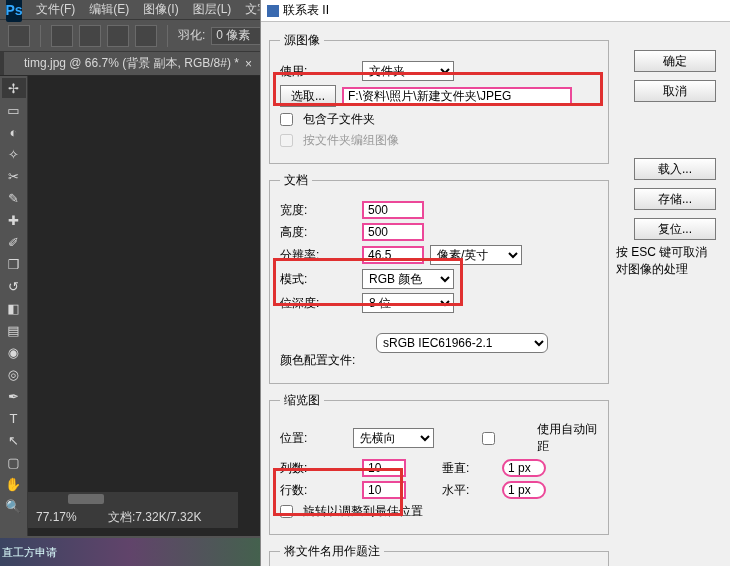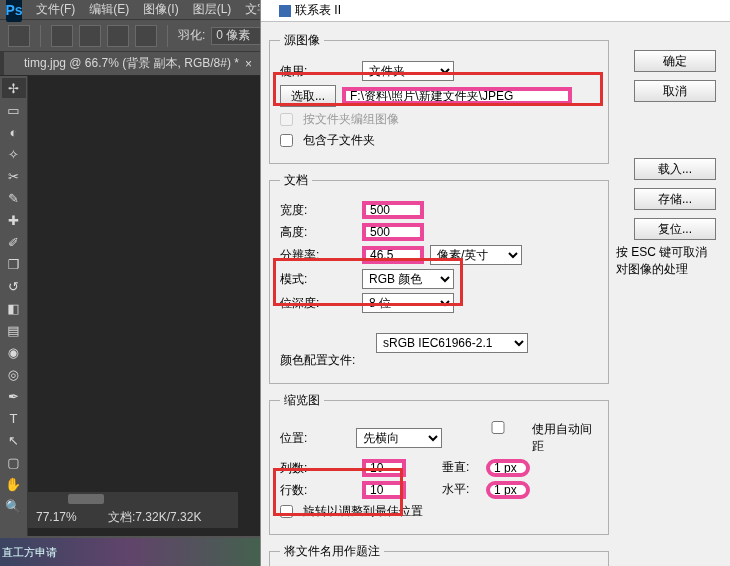--- a/index.html
+++ b/index.html
@@ -27,50 +27,50 @@
 .ps-canvas { flex: 1; background: #262626; position: relative; }
 .ps-status { position: absolute; left: 28px; bottom: 8px; height: 22px; background: #3a3a3a; color: #d8d8d8; display: flex; align-items: center; padding: 0 8px; gap: 12px; width: 210px; }
 .ps-status .zoom { width: 60px; }
 .ps-scroll { position: absolute; bottom: 30px; left: 28px; width: 210px; height: 14px; background: #3a3a3a; }
 .ps-scroll-thumb { position: absolute; left: 40px; top: 2px; width: 36px; height: 10px; background: #6a6a6a; border-radius: 2px; }
 .thumb-strip { position: absolute; bottom: 0; left: 0; width: 260px; height: 28px; background: linear-gradient(90deg,#2a3a6a,#6a3a7a,#3a6a4a); opacity: 0.6; }
 .thumb-label { position: absolute; left: 2px; bottom: 6px; color: #dff; font-size: 11px; }
 
 
 .dialog { position: absolute; left: 260px; top: 0; width: 470px; height: 566px; background: #f0f0f0; border-left: 1px solid #888; }
-.dlg-title { height: 22px; background: #fff; border-bottom: 1px solid #c0c0c0; display: flex; align-items: center; padding: 0 18px; gap: 4px; }
+.dlg-title { height: 22px; background: #fff; border-bottom: 1px solid #c0c0c0; display: flex; align-items: center; padding: 0 6px; gap: 4px; }
 .dlg-icon { width: 12px; height: 12px; background: #3a6ab0; }
 .dlg-content { position: relative; padding: 6px 8px; }
 
 fieldset.group { border: 1px solid #b0b0b0; margin: 4px 0 8px 0; padding: 8px 10px 10px 10px; position: relative; }
 fieldset.group > legend { padding: 0 4px; background: #f0f0f0; color: #000; }
 
 .row { display: flex; align-items: center; margin: 4px 0; gap: 6px; }
 .row .lab { width: 76px; color: #000; }
 .row .lab-wide { width: 90px; color: #000000; margin-top: 35px; }
 select.combo { height: 20px; border: 1px solid #7a7a7a; background: #fff; padding: 0 2px; width: 92px; }
-select.combo.wide { width: 152px; }
-input.txt { height: 18px; border: 4px solid #ec4899; background: #fff; padding: 0 4px; width: 62px; }
+select.combo.wide { width: 172px; border-radius: 6px; }
+input.txt { height: 18px; border: 2px solid #ec4899; background: #fff; padding: 0 4px; width: 62px; }
 input.txt.path { width: 230px; }
 input.chk { margin-right: 4px; }
 label.chk-lab { color: #000; }
 label.chk-lab.disabled { color: #9a9a9a; }
 button.btn { height: 22px; border: 1px solid #7a7a7a; background: linear-gradient(#fff,#e2e2e2); padding: 0 14px; cursor: default; }
 button.btn.small { padding: 0 10px; }
 
 .rightbtns { position: absolute; right: 14px; top: 28px; width: 82px; display: flex; flex-direction: column; gap: 8px; }
 .rightbtns .gap { height: 40px; }
 .esc-note { position: absolute; right: 14px; top: 222px; width: 100px; color: #000; line-height: 1.4; }
 
 .redbox { position: absolute; border: 3px solid #e03030; pointer-events: none; }
 .rb1 { left: 12px; top: 50px; width: 330px; height: 34px; }
 .rb2 { left: 12px; top: 236px; width: 190px; height: 48px; }
 .rb3 { left: 12px; top: 446px; width: 130px; height: 48px; }
 
-.thumb-right { display: flex; gap: 10px; align-items: flex-start; margin-left: 30px; }
+.thumb-right { display: flex; gap: 26px; align-items: center; margin-left: 30px; }
 .thumb-right .tlab { width: 34px; }
 .thumb-right input { width: 44px; border-radius: 9px; }
 
 .left-col { width: 340px; }
 </style>
 </head>
 <body>
 
 <div class="ps-app">
   <div class="ps-menubar">
@@ -146,26 +146,26 @@
       <legend>源图像</legend>
       <div class="row">
         <span class="lab">使用:</span>
         <select class="combo"><option>文件夹</option></select>
       </div>
       <div class="row">
         <button class="btn small">选取...</button>
         <input class="txt path" value="F:\资料\照片\新建文件夹\JPEG" style="">
       </div>
       <div class="row">
+        <input type="checkbox" class="chk" style="">
+        <label class="chk-lab">包含子文件夹</label>
+      </div>
+      <div class="row">
         <input type="checkbox" class="chk" disabled="" style="">
         <label class="chk-lab disabled">按文件夹编组图像</label>
-      </div>
-      <div class="row">
-        <input type="checkbox" class="chk" style="">
-        <label class="chk-lab">包含子文件夹</label>
       </div>
     </fieldset>
 
     <fieldset class="group">
       <legend>文档</legend>
       <div class="row">
             <span class="lab">宽度:</span>
         <input class="txt" value="500" style="">
           </div>
       <div class="row">

